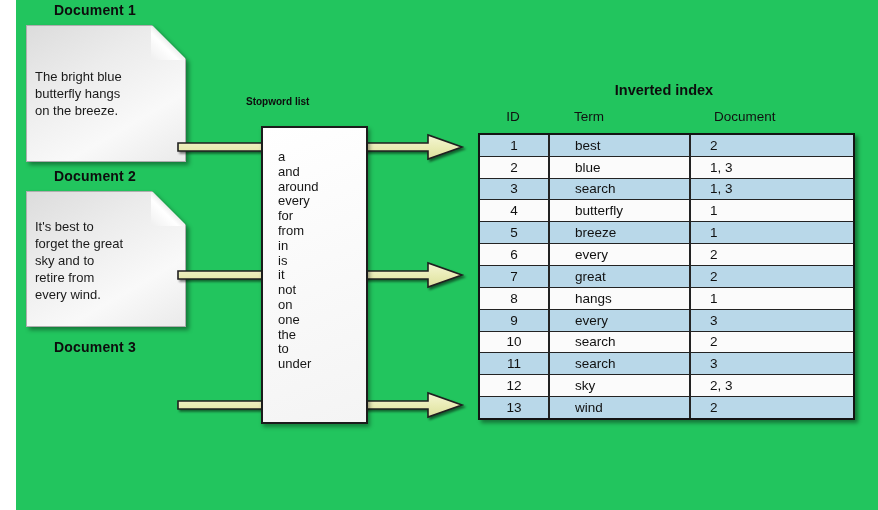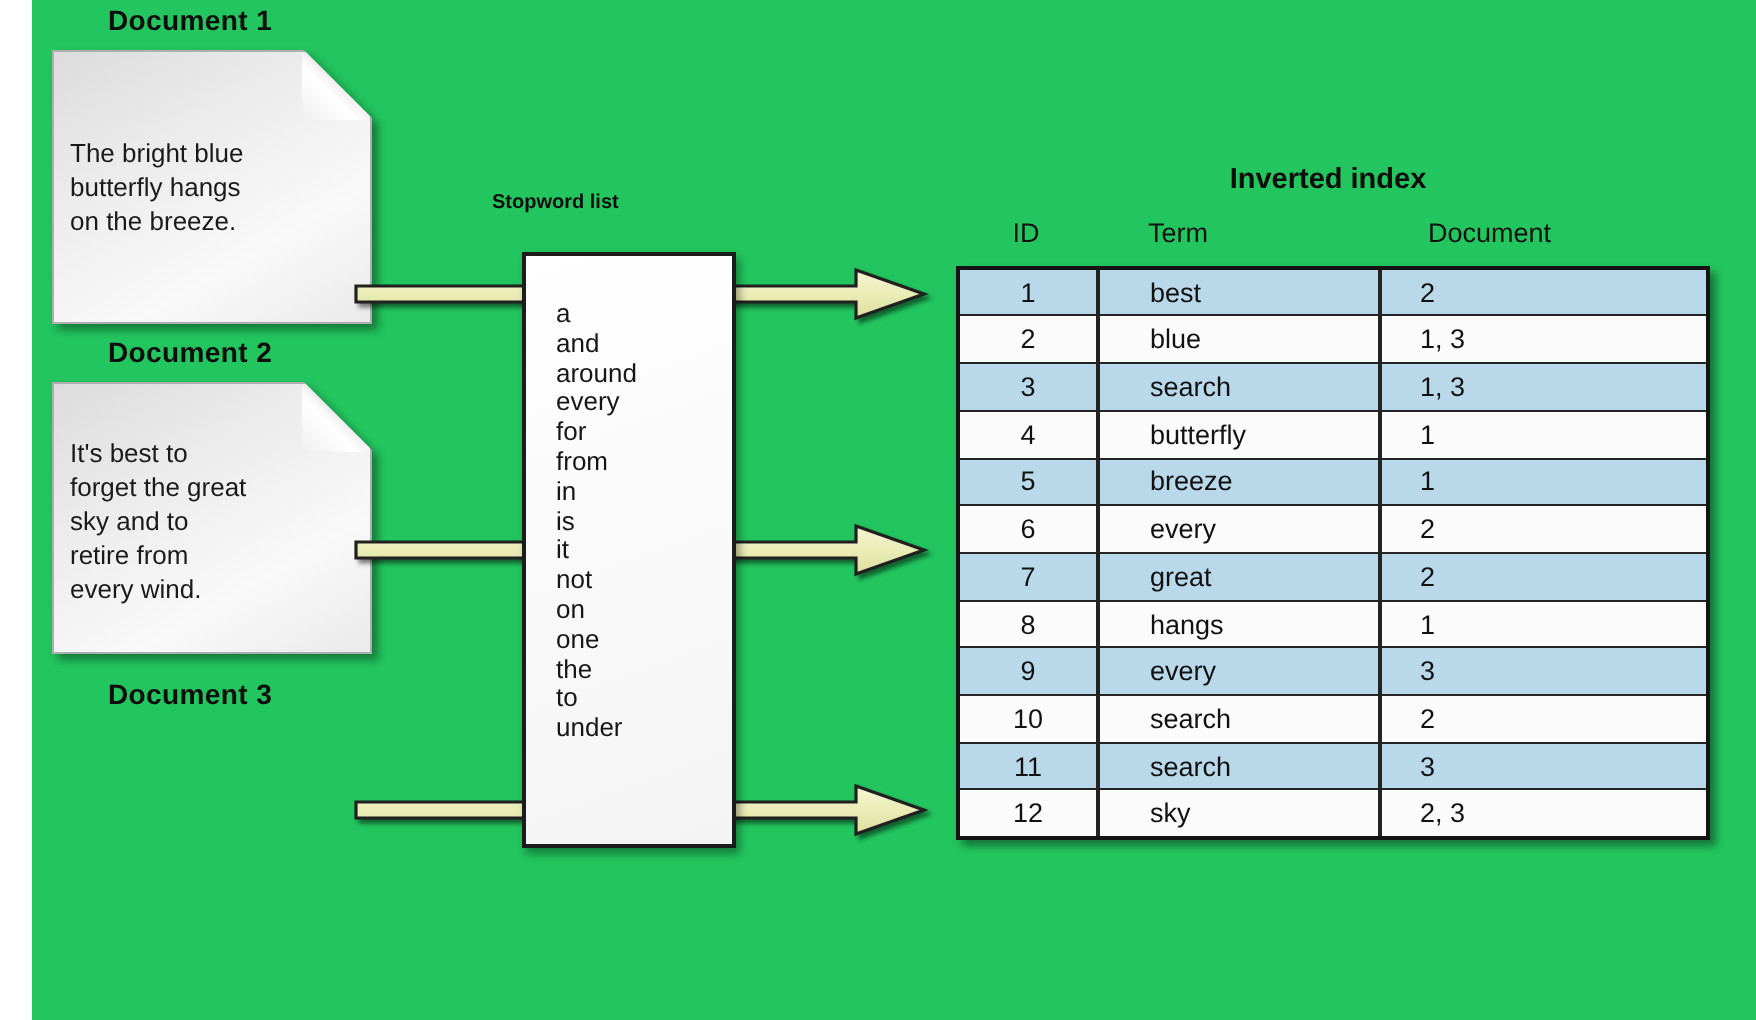--- a/index.html
+++ b/index.html
@@ -213,17 +213,22 @@
           <tr class="row-blue">
             <td class="c-id">11</td>
             <td class="c-term">search</td>
             <td class="c-doc">3</td>
           </tr>
           <tr class="row-white">
             <td class="c-id">12</td>
             <td class="c-term">sky</td>
             <td class="c-doc">2, 3</td>
           </tr>
+          <tr class="row-blue">
+            <td class="c-id">13</td>
+            <td class="c-term">wind</td>
+            <td class="c-doc">2</td>
+          </tr>
         </tbody>
     </table>
   </div>
 
 </div>
 
 </body></html>

